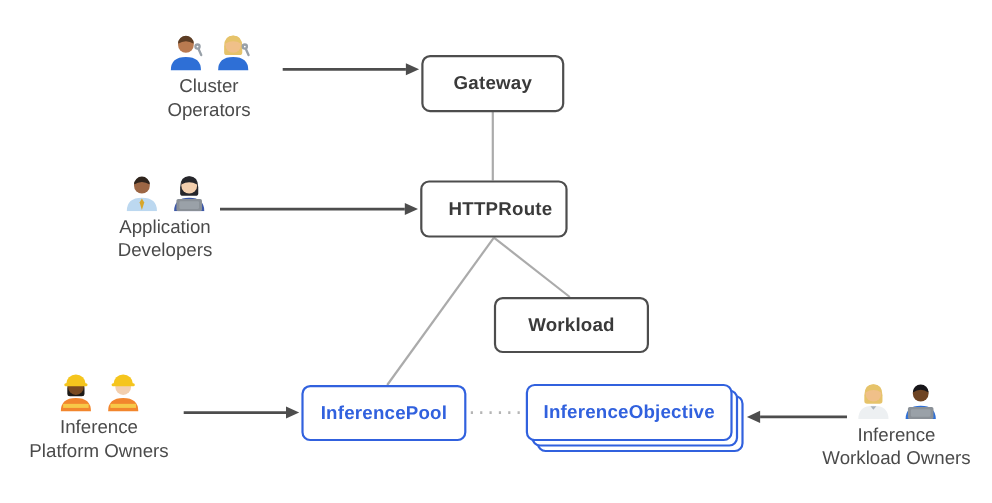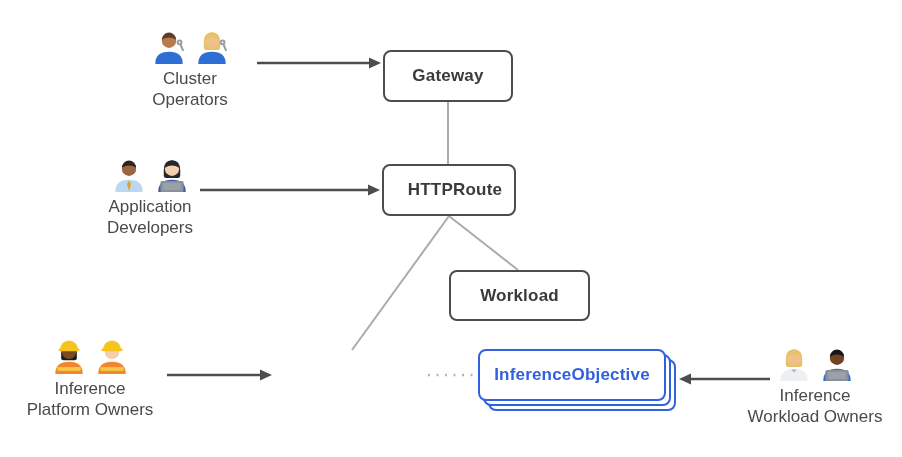--- a/index.html
+++ b/index.html
@@ -184,20 +184,23 @@
   </div>
 
   <div class="node" id="n-httproute">
     <span>HTTPRoute</span>
   </div>
 
   <div class="node" id="n-service">
     <span>Workload</span>
   </div>
 
+  <div class="node blue" id="n-infpool">
+    <span>InferencePool</span>
+  </div>
 
   <div id="n-infobj-stack">
     <div class="layer layer-2"></div>
     <div class="layer layer-1"></div>
     <div class="node blue">
       <span>InferenceObjective</span>
     </div>
   </div>
 
 </div>

